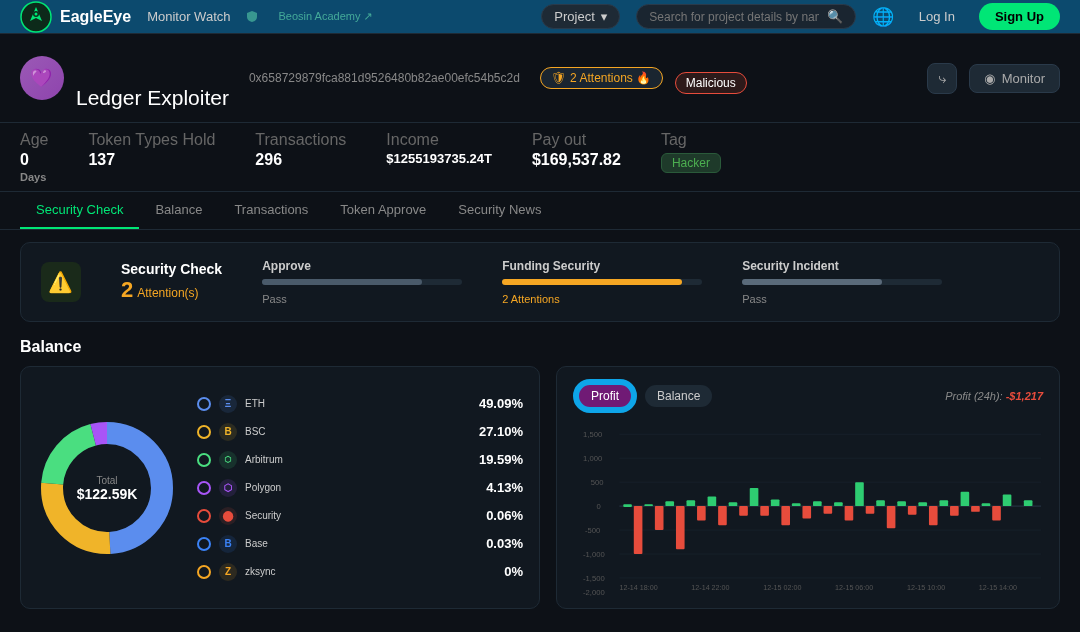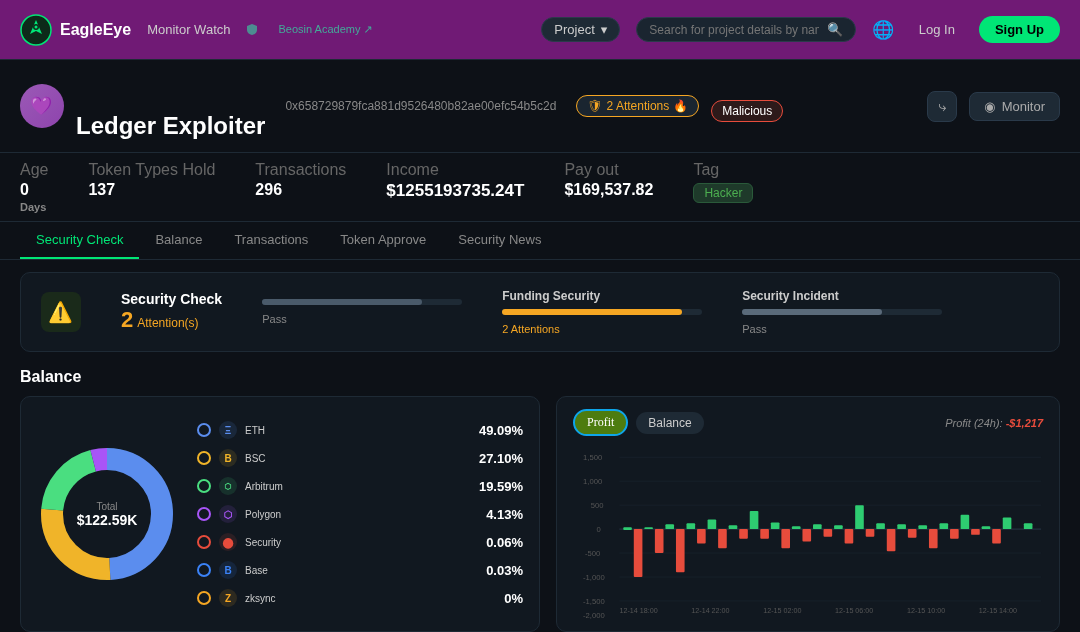--- a/index.html
+++ b/index.html
@@ -10,23 +10,23 @@
       font-size: 13px;
       width: 1080px;
       height: 632px;
       overflow: hidden;
     }
 
     
     .header {
       display: flex;
       align-items: center;
-      background: #701a75;
+      background: #0c4a6e;
       padding: 0 20px;
-      height: 60px;
+      height: 34px;
       border-bottom: 1px solid #1e2a35;
       gap: 16px;
     }
     .logo {
       display: flex;
       align-items: center;
       gap: 8px;
       font-weight: 700;
       font-size: 16px;
       color: #fff;
@@ -119,22 +119,22 @@
       height: 44px;
       border-radius: 50%;
       background: linear-gradient(135deg, #9b59b6, #8e44ad);
       display: flex;
       align-items: center;
       justify-content: center;
       font-size: 18px;
       flex-shrink: 0;
     }
     .profile-name {
-      font-size: 24px;
-      font-weight: 700;
+      font-size: 21px;
+      font-weight: 400;
       color: #fff;
       margin-top: 40px;
     }
     .profile-address {
       font-size: 12px;
       color: #888;
       margin-left: 8px;
     }
     .attention-badge {
       display: flex;
@@ -344,24 +344,23 @@
     .chart-tab {
       background: #1e2a35;
       border: none;
       border-radius: 20px;
       padding: 4px 12px;
       font-size: 12px;
       color: #ccc;
       cursor: pointer;
     }
     .chart-tab.active {
-      background: #4d7c0f;
+      background: #701a75;
       color: #fff;
-      border: 2px solid #0ea5e9;
-      font-family: Liberation Serif, serif;
+      border: 6px solid #0ea5e9;
     }
     .chart-title-spacer { flex: 1; }
     .profit-24h {
       font-size: 11px;
       color: #888;
       font-style: italic;
     }
     .profit-value { color: #e74c3c; font-weight: 600; }
   </style>
 </head>
@@ -425,21 +424,21 @@
   <div class="stat-item">
     <span class="stat-label">Token Types Hold</span>
     <span class="stat-value">137</span>
   </div>
   <div class="stat-item">
     <span class="stat-label">Transactions</span>
     <span class="stat-value">296</span>
   </div>
   <div class="stat-item">
     <span class="stat-label">Income</span>
-    <span class="stat-value" style="font-size:17px;">$1255193735.24T</span>
+    <span class="stat-value" style="font-size:13px;">$1255193735.24T</span>
   </div>
   <div class="stat-item">
     <span class="stat-label">Pay out</span>
     <span class="stat-value">$169,537.82</span>
   </div>
   <div class="stat-item">
     <span class="stat-label">Tag</span>
     <div class="tag-badge">Hacker</div>
   </div>
 </div>
@@ -455,20 +454,21 @@
 <div class="security-panel">
   <div class="sec-icon">⚠️</div>
   <div>
     <div class="sec-title">Security Check</div>
     <div style="display:flex;align-items:baseline;gap:4px;">
       <span class="sec-attn">2</span>
       <span class="sec-attn-label">Attention(s)</span>
     </div>
   </div>
   <div class="sec-check-item">
+    <span class="sec-check-label">Approve</span>
     <div class="sec-bar-bg">
       <div class="sec-bar-fill sec-bar-gray"></div>
     </div>
     <span class="sec-pass">Pass</span>
   </div>
   <div class="sec-check-item">
     <span class="sec-check-label">Funding Security</span>
     <div class="sec-bar-bg">
       <div class="sec-bar-fill sec-bar-orange"></div>
     </div>

